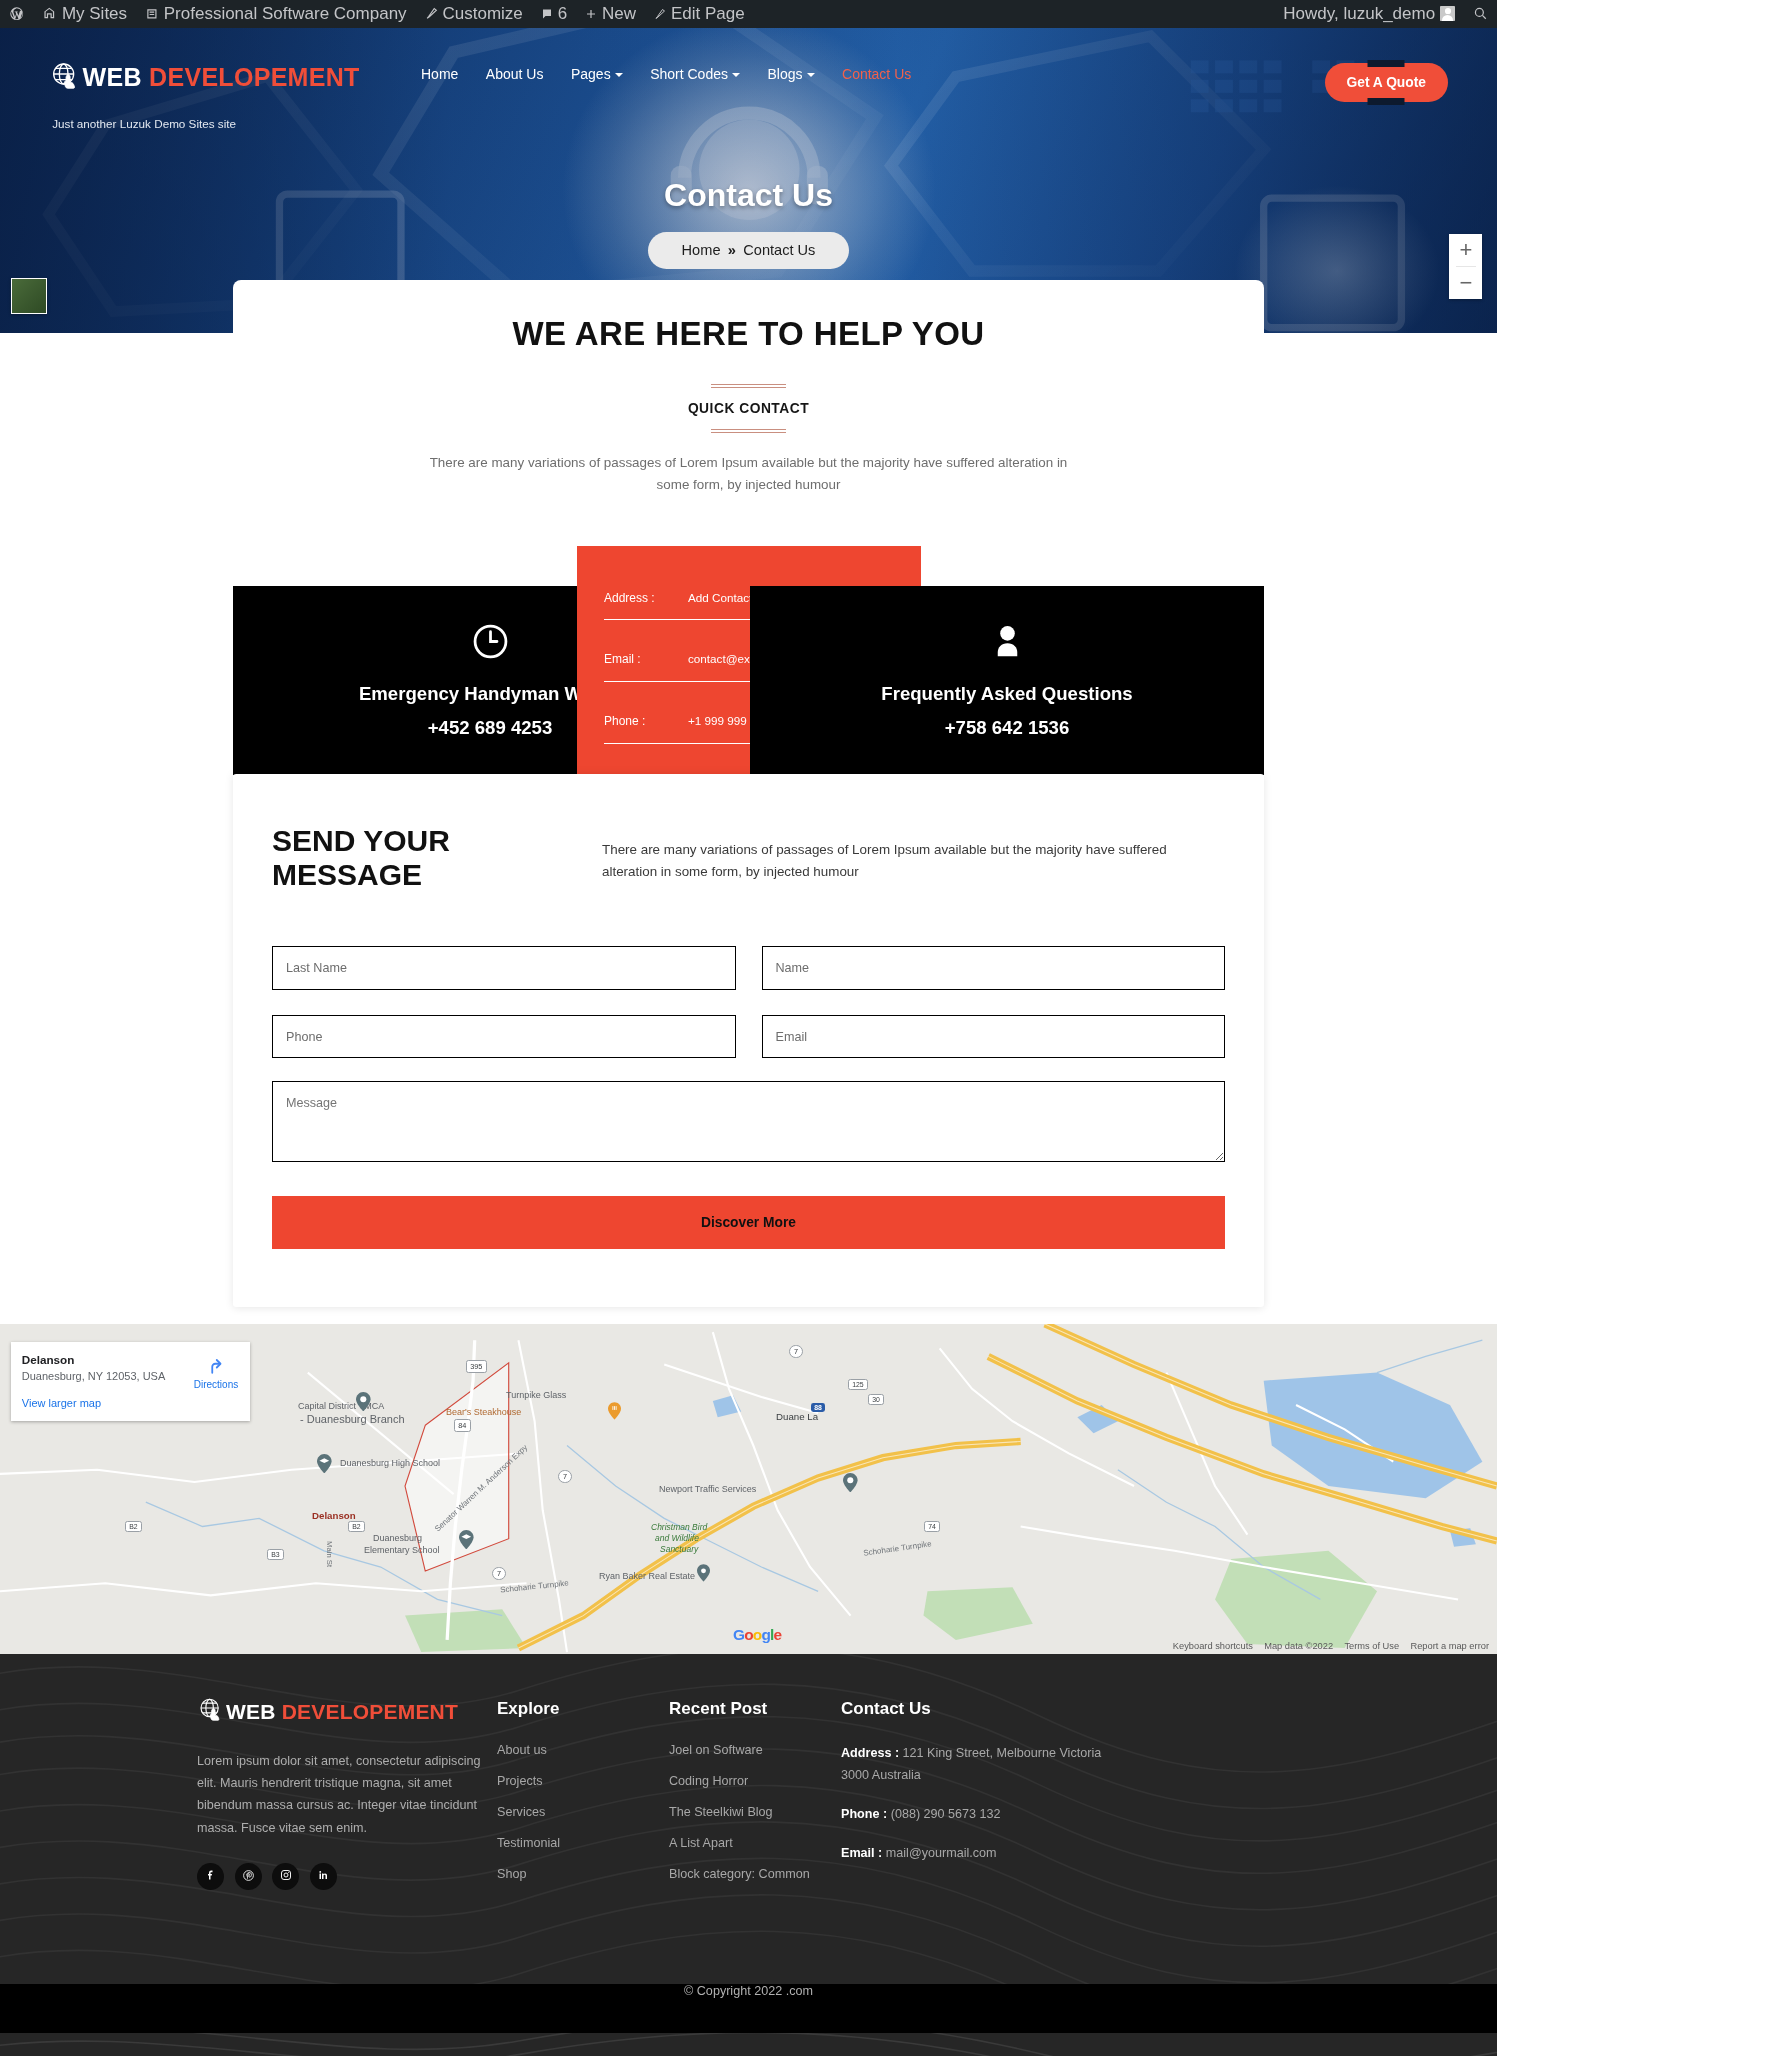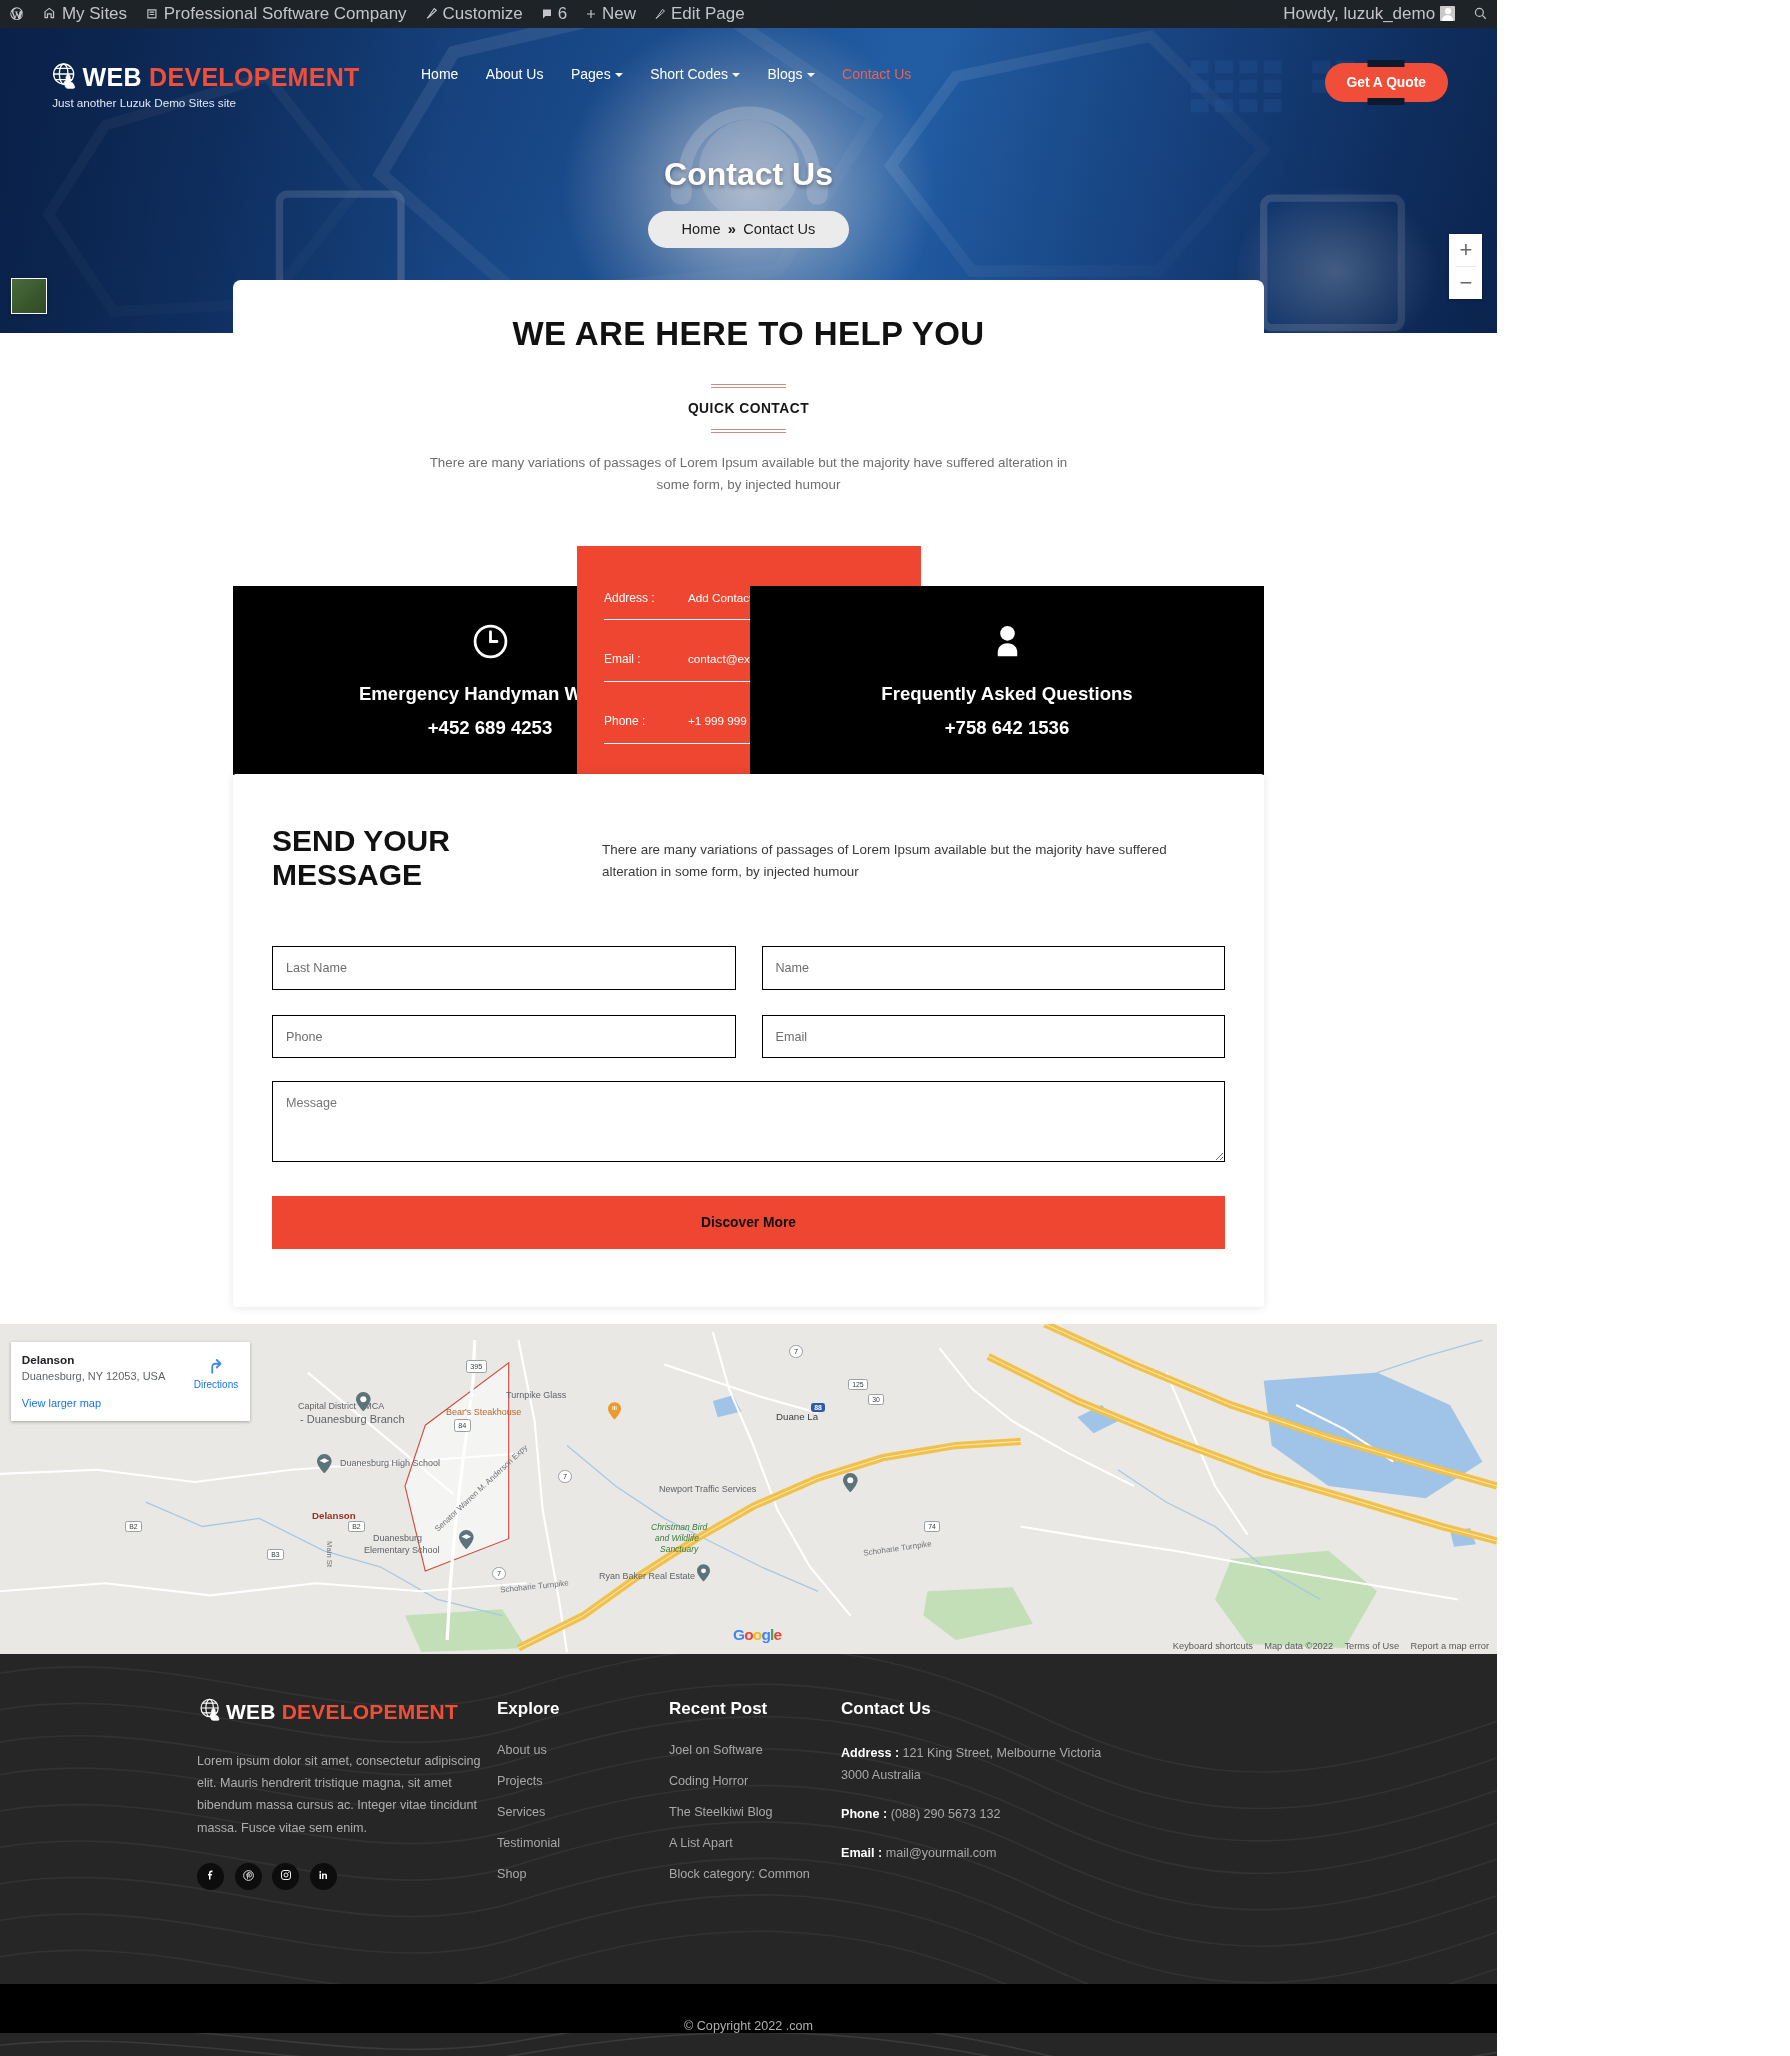--- a/index.html
+++ b/index.html
@@ -37,21 +37,21 @@
   .hero-deco { position:absolute; inset:0; opacity:.55; }
   .hero-fade { position:absolute; inset:0;
      background:linear-gradient(90deg, rgba(8,28,64,.72) 0%, rgba(8,28,64,.12) 30%, rgba(8,28,64,.05) 60%, rgba(8,28,64,.55) 100%); }
 
   .navbar { position:relative; z-index:5; display:flex; align-items:flex-start; padding: 32px 49px 0 49px; }
   .brand { width:348px; }
   .brand-row { display:flex; align-items:center; gap:1.6px; }
   .brand-title { font-size:25px; font-weight:bold; letter-spacing:0.3px; line-height:1; }
   .bt-a { color:#ffffff; }
   .bt-b { color:#f04e39; }
-  .brand-tag { color:#e3e8f0; font-size:11.7px; margin-top:1px; margin-left:3.2px; }
+  .brand-tag { color:#e3e8f0; font-size:11.7px; margin-top:22px; margin-left:3.2px; }
 
   .nav { display:flex; align-items:center; gap:27.5px; margin-left:24px; margin-top:6.5px; }
   .nav a { color:#ffffff; font-size:14px; text-decoration:none; white-space:nowrap; display:flex; align-items:center; gap:4px;}
   .nav a.active { color:#f0614c; }
   .caret { width:0;height:0;border-left:4px solid transparent;border-right:4px solid transparent;border-top:4.9px solid currentColor; display:inline-block; margin-top:2.4px;}
   .quote-wrap{ margin-left:auto; margin-top:3.2px; position:relative;}
   .quote-btn { background:#f04e39; color:#fff; font-size:13.8px; font-weight:bold; border:none;
      padding:12px 22px; border-radius:24px; cursor:pointer; white-space:nowrap;}
   .quote-tick{position:absolute;background:#0d1a2e;width:37px;height:7.3px;left:50%;transform:translateX(-50%);}
   .qt-top{top:-3.2px;} .qt-bot{bottom:-3.2px;}
@@ -141,21 +141,21 @@
   .f-desc{color:#adadad;font-size:12.6px;line-height:1.78;margin-top:23px;}
   .socials{display:flex;gap:10.5px;margin-top:24px;}
   .soc{width:27px;height:27px;border-radius:50%;background:#0d0d0d;display:flex;align-items:center;justify-content:center;}
   .fcol{width:172px;padding-top:3.2px;}
   .fcol.wide{width:267px;}
   .fcol-head{color:#fff;font-size:17px;font-weight:bold;margin-bottom:24px;}
   .fcol a{display:block;color:#a8a8a8;font-size:12.6px;text-decoration:none;margin-bottom:17px;}
   .fcontact p{color:#a8a8a8;font-size:12.6px;line-height:1.7;margin-bottom:18px;}
   .fcontact b{color:#fff;font-weight:bold;}
   .copybar{position:absolute;left:0;top:1984px;width:1497px;height:49px;background:#000;
-     display:flex;align-items:flex-end;justify-content:center;color:#b0b0b0;font-size:12.6px;}
+     display:flex;align-items:flex-start;justify-content:center;color:#b0b0b0;font-size:12.6px;}
   .tail{position:absolute;left:0;top:2033px;width:1497px;height:24px;background:#262626;overflow:hidden;}
 </style>
 </head>
 <body>
 
 <div class="page">
 <div class="site">
 
   <div class="adminbar">
     <div class="ab-item">

